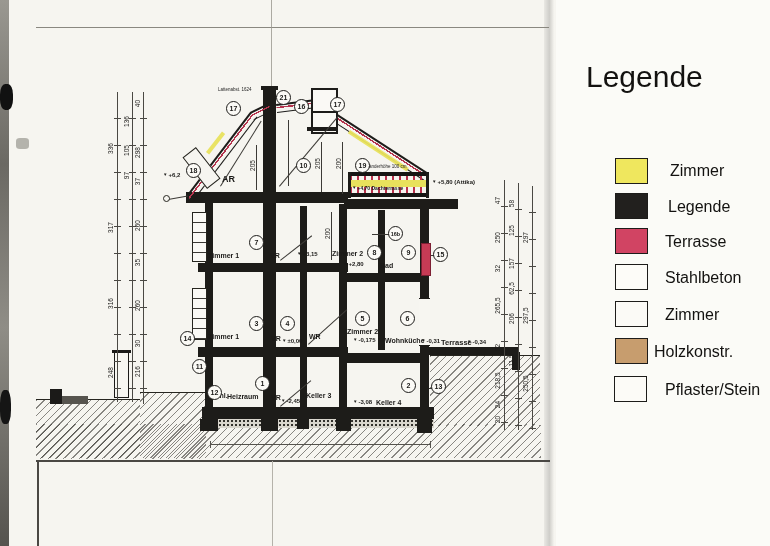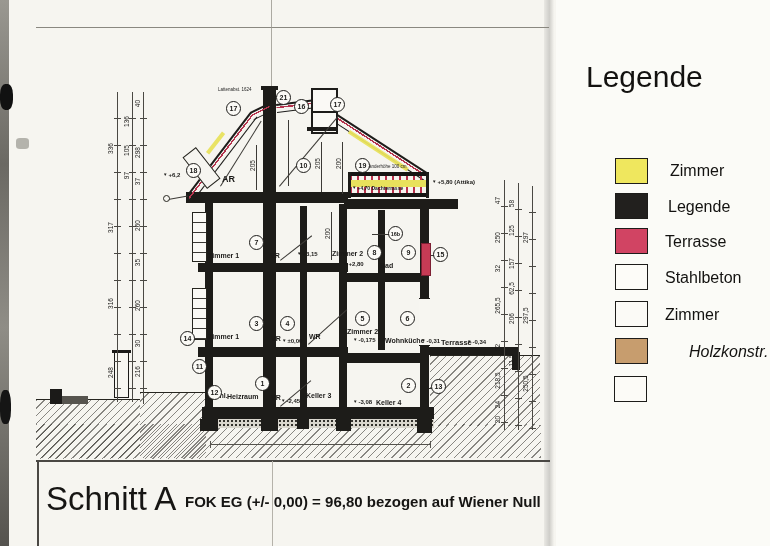--- a/index.html
+++ b/index.html
@@ -280,19 +280,18 @@
   <div class="leg-label" style="left:670px;top:162px;">Zimmer</div>
   <div class="sw" style="left: 615px; top: 193px; background: rgb(34, 32, 30);"></div>
   <div class="leg-label" style="left:668px;top:198px;">Legende</div>
   <div class="sw" style="left: 615px; top: 228px; background: rgb(209, 68, 99);"></div>
   <div class="leg-label" style="left:665px;top:233px;">Terrasse</div>
   <div class="sw" style="left: 615px; top: 264px; background: rgb(253, 252, 248);"></div>
   <div class="leg-label" style="left:665px;top:269px;">Stahlbeton</div>
   <div class="sw" style="left: 615px; top: 301px; background: rgb(251, 250, 246);"></div>
   <div class="leg-label" style="left:665px;top:306px;">Zimmer</div>
   <div class="sw" style="left: 615px; top: 338px; background: rgb(199, 157, 110);"></div>
-  <div class="leg-label" style="left:689px;top:343px;font-style:italic;">Holzkonstr.</div>
+  <div class="leg-label" style="left:654px;top:343px;">Holzkonstr.</div>
   <div class="sw" style="left: 614px; top: 376px; background: rgb(252, 251, 247);"></div>
-
-  <div class="abs" style="left:46px;top:480px;font-size:33px;color:#161513;">Schnitt A</div>
-  <div class="abs" style="left:185px;top:493px;font-size:15px;font-weight:bold;color:#161513;">FOK EG (+/- 0,00) = 96,80 bezogen auf Wiener Null</div>
+  <div class="leg-label" style="left:665px;top:381px;">Pflaster/Stein</div>
+
 
 </div>
 
 </body></html>

